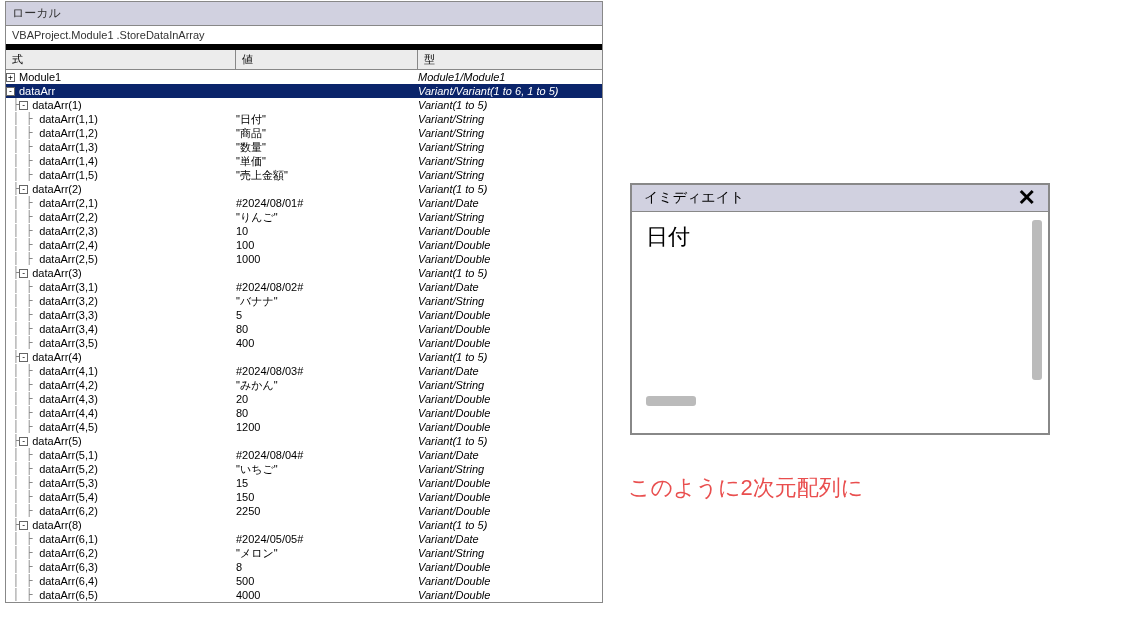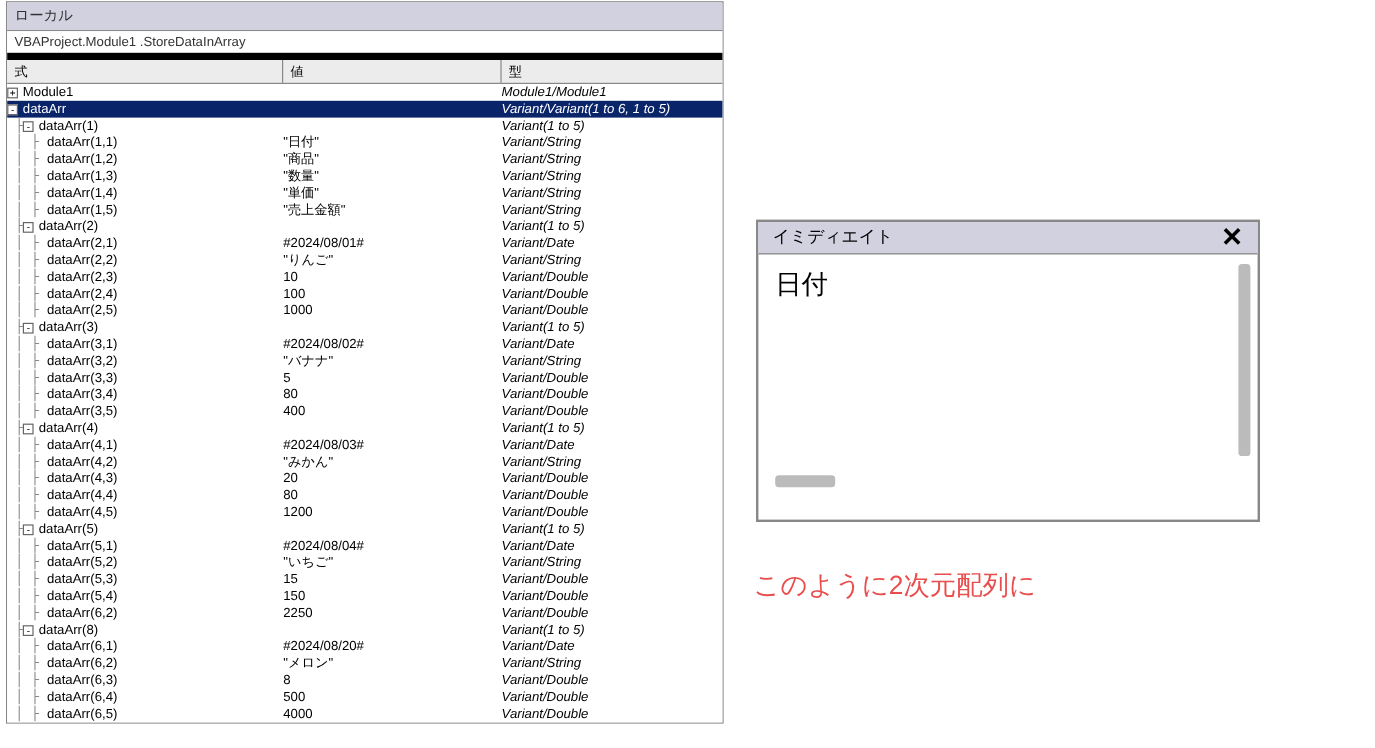--- a/index.html
+++ b/index.html
@@ -424,21 +424,21 @@
           <span> dataArr(8)</span>
         </div>
         <div class="cell-val"></div>
         <div class="cell-type">Variant(1 to 5)</div>
       </div>
       <div class="row">
         <div class="cell-expr">
           <span class="tree-line"> │ ├ </span>
           <span> dataArr(6,1)</span>
         </div>
-        <div class="cell-val">#2024/08/20#</div>
+        <div class="cell-val">#2024/05/05#</div>
         <div class="cell-type">Variant/Date</div>
       </div>
       <div class="row">
         <div class="cell-expr">
           <span class="tree-line"> │ ├ </span>
           <span> dataArr(6,2)</span>
         </div>
         <div class="cell-val">"メロン"</div>
         <div class="cell-type">Variant/String</div>
       </div>

